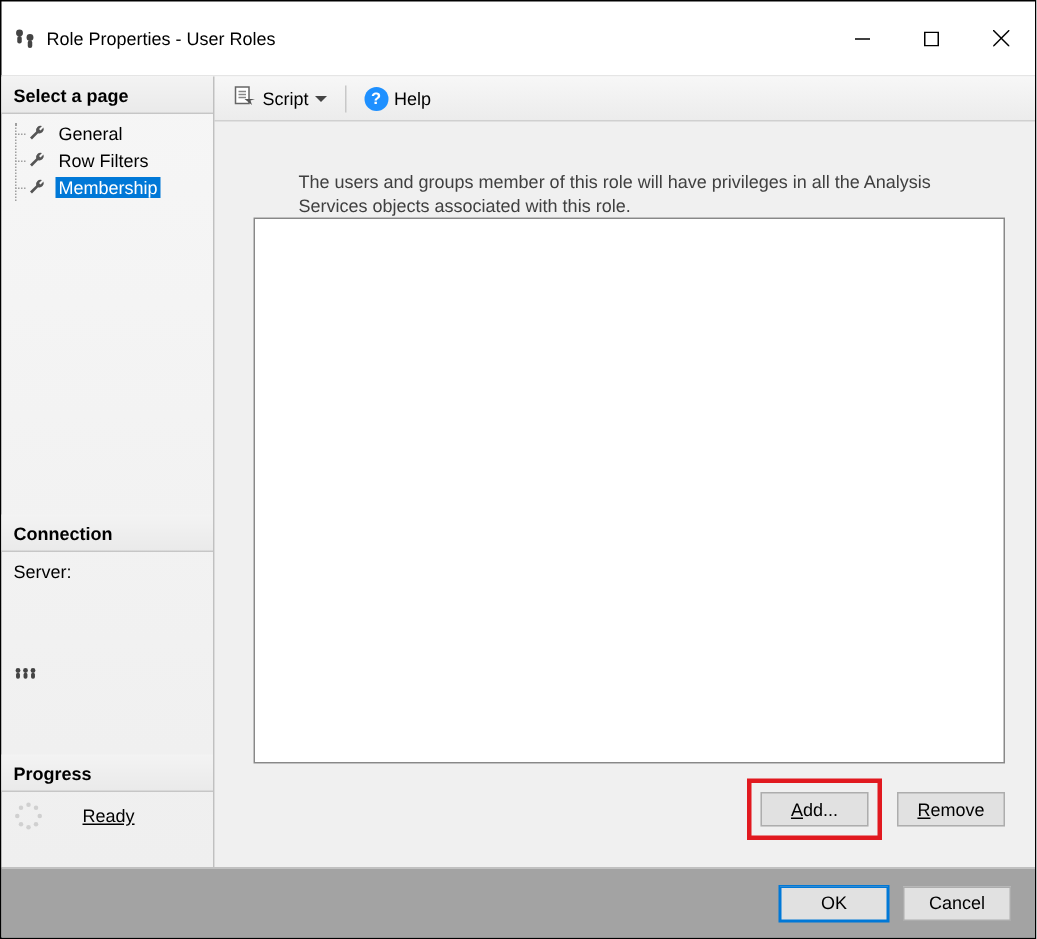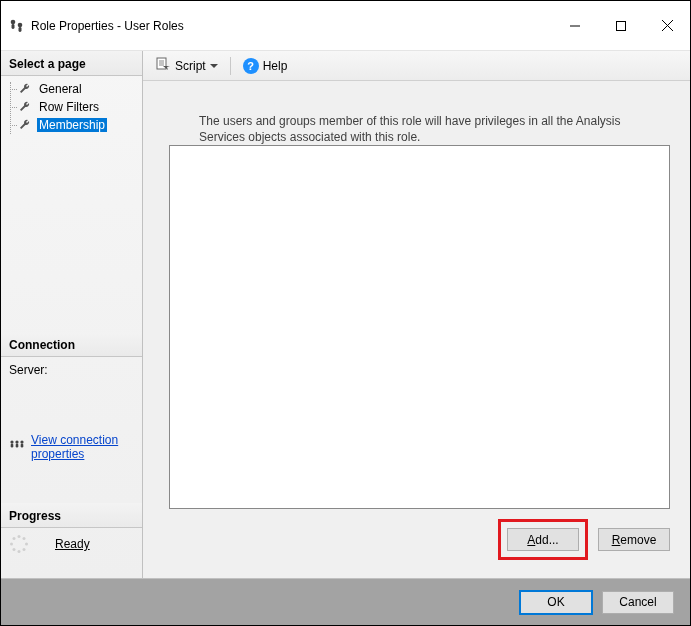--- a/index.html
+++ b/index.html
@@ -218,21 +218,20 @@
           <span>
             <svg width="16" height="14" viewBox="0 0 16 14">
               <circle cx="3" cy="3" r="1.6" fill="#444"></circle>
                 <rect x="1.7" y="4.5" width="2.6" height="4" rx="1.2" fill="#444"></rect>
               <circle cx="8" cy="3" r="1.6" fill="#444"></circle>
                 <rect x="6.7" y="4.5" width="2.6" height="4" rx="1.2" fill="#444"></rect>
               <circle cx="13" cy="3" r="1.6" fill="#444"></circle>
                 <rect x="11.7" y="4.5" width="2.6" height="4" rx="1.2" fill="#444"></rect>
             </svg>
           </span>
-          <a href="#">View connection properties</a>
         </div>
 
         <div style="height:30px;"></div>
         <div class="section-head">Progress</div>
         <div class="progress-block">
           <span class="spinner-icon">
             <svg viewBox="0 0 20 20" width="20" height="20">
               <g fill="#d0d0d0">
                 <circle cx="10" cy="2.5" r="1.5"></circle>
                   <circle cx="15" cy="4.5" r="1.5"></circle>

